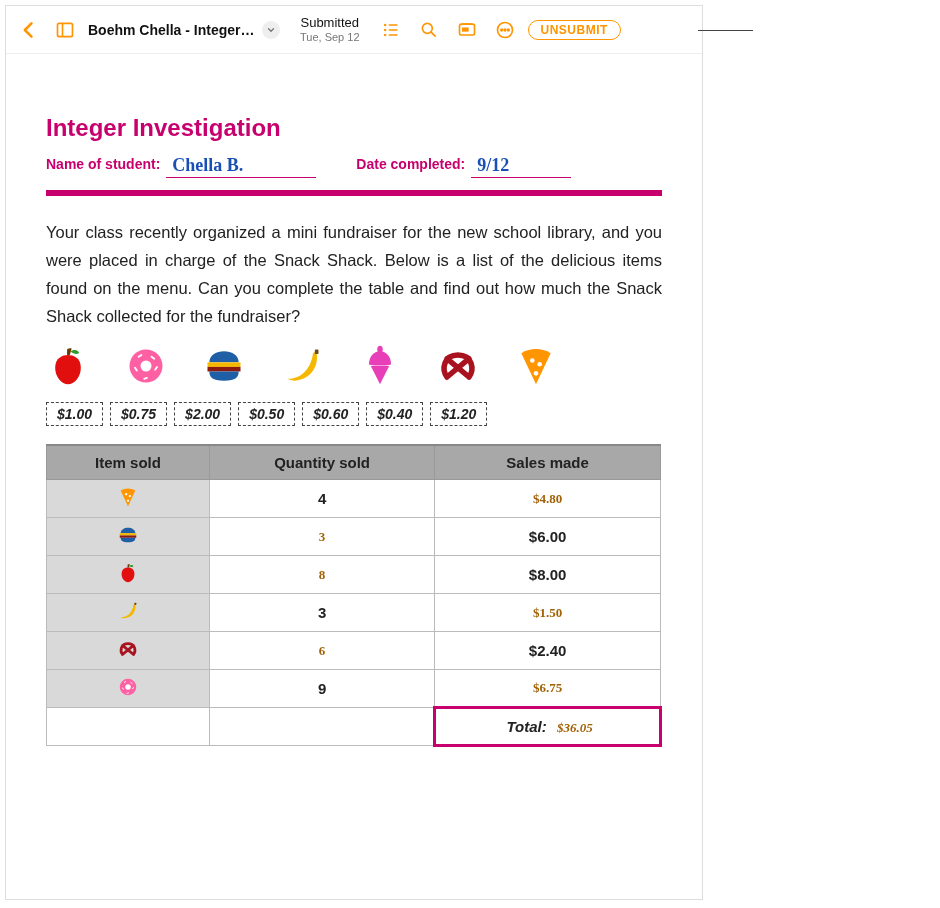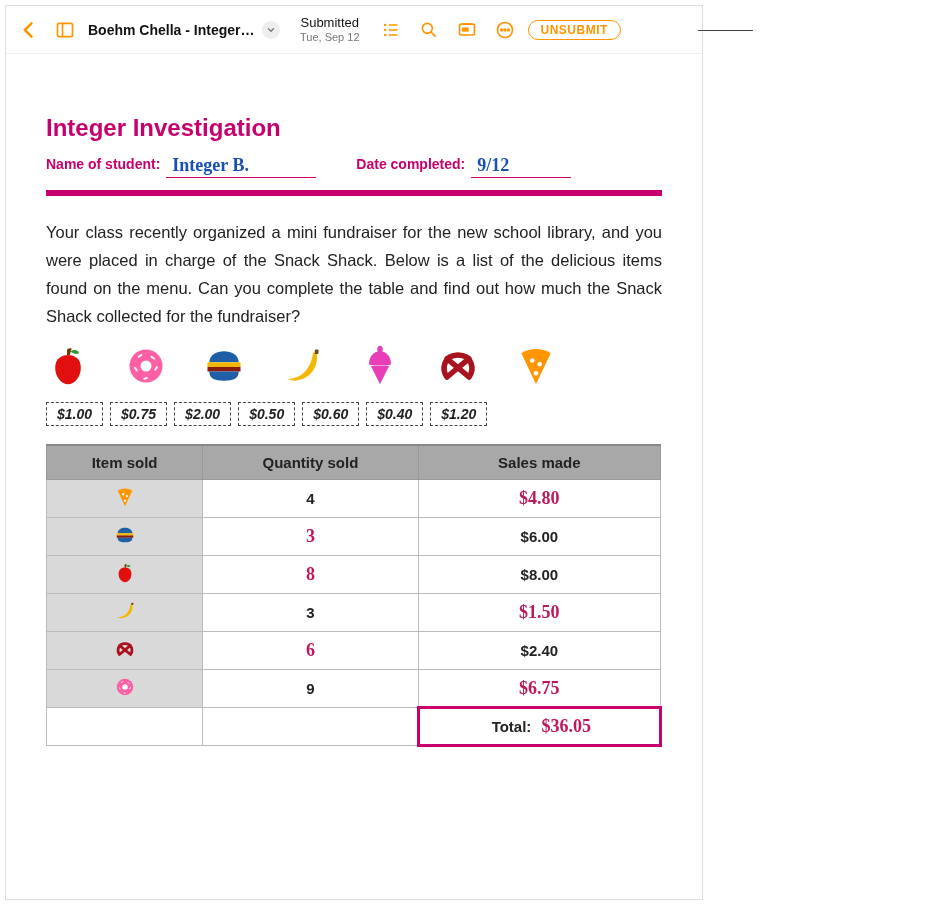--- a/index.html
+++ b/index.html
@@ -178,32 +178,33 @@
     height: 38px;
     vertical-align: middle;
     font-weight: 700;
   }
   .sales-table td:first-child {
     background: #d9d9d9;
   }
   .cell-icon svg { width: 22px; height: 22px; }
   .hw-cell {
     font-family: "Bradley Hand","Segoe Script",cursive;
-    color:#be185d;
+    color:#a16207;
     font-weight:600;
-    font-size: 18px;
+    font-size: 13px;
   }
   .total-row td {
     background: #fff !important;
   }
   .total-cell {
     border: 3px solid #c7006e !important;
     text-align: right;
     padding-left: 12px !important;
     font-weight: 800;
+    font-style: italic;
   }
   .total-cell .hw-cell { margin-left: 6px; }
   
   .callout-line {
     position: absolute;
     top: 30px;
     left: 698px;
     width: 55px;
     height: 1px;
     background: #444;
@@ -273,21 +274,21 @@
       <button class="unsubmit-btn">UNSUBMIT</button>
     </div>
   </div>
 
   <div class="doc-body">
     <h1 class="doc-heading">Integer Investigation</h1>
     <div class="fill-row">
       <div class="fill-group">
         <span class="fill-label">Name of student:</span>
         <span class="fill-line">
-          <span class="handwritten">Integer  B.</span>
+          <span class="handwritten">Chella  B.</span>
         </span>
       </div>
       <div class="fill-group">
         <span class="fill-label">Date completed:</span>
         <span class="fill-line" style="min-width:100px">
           <span class="handwritten">9/12</span>
         </span>
       </div>
     </div>
     <div class="magenta-rule"></div>

